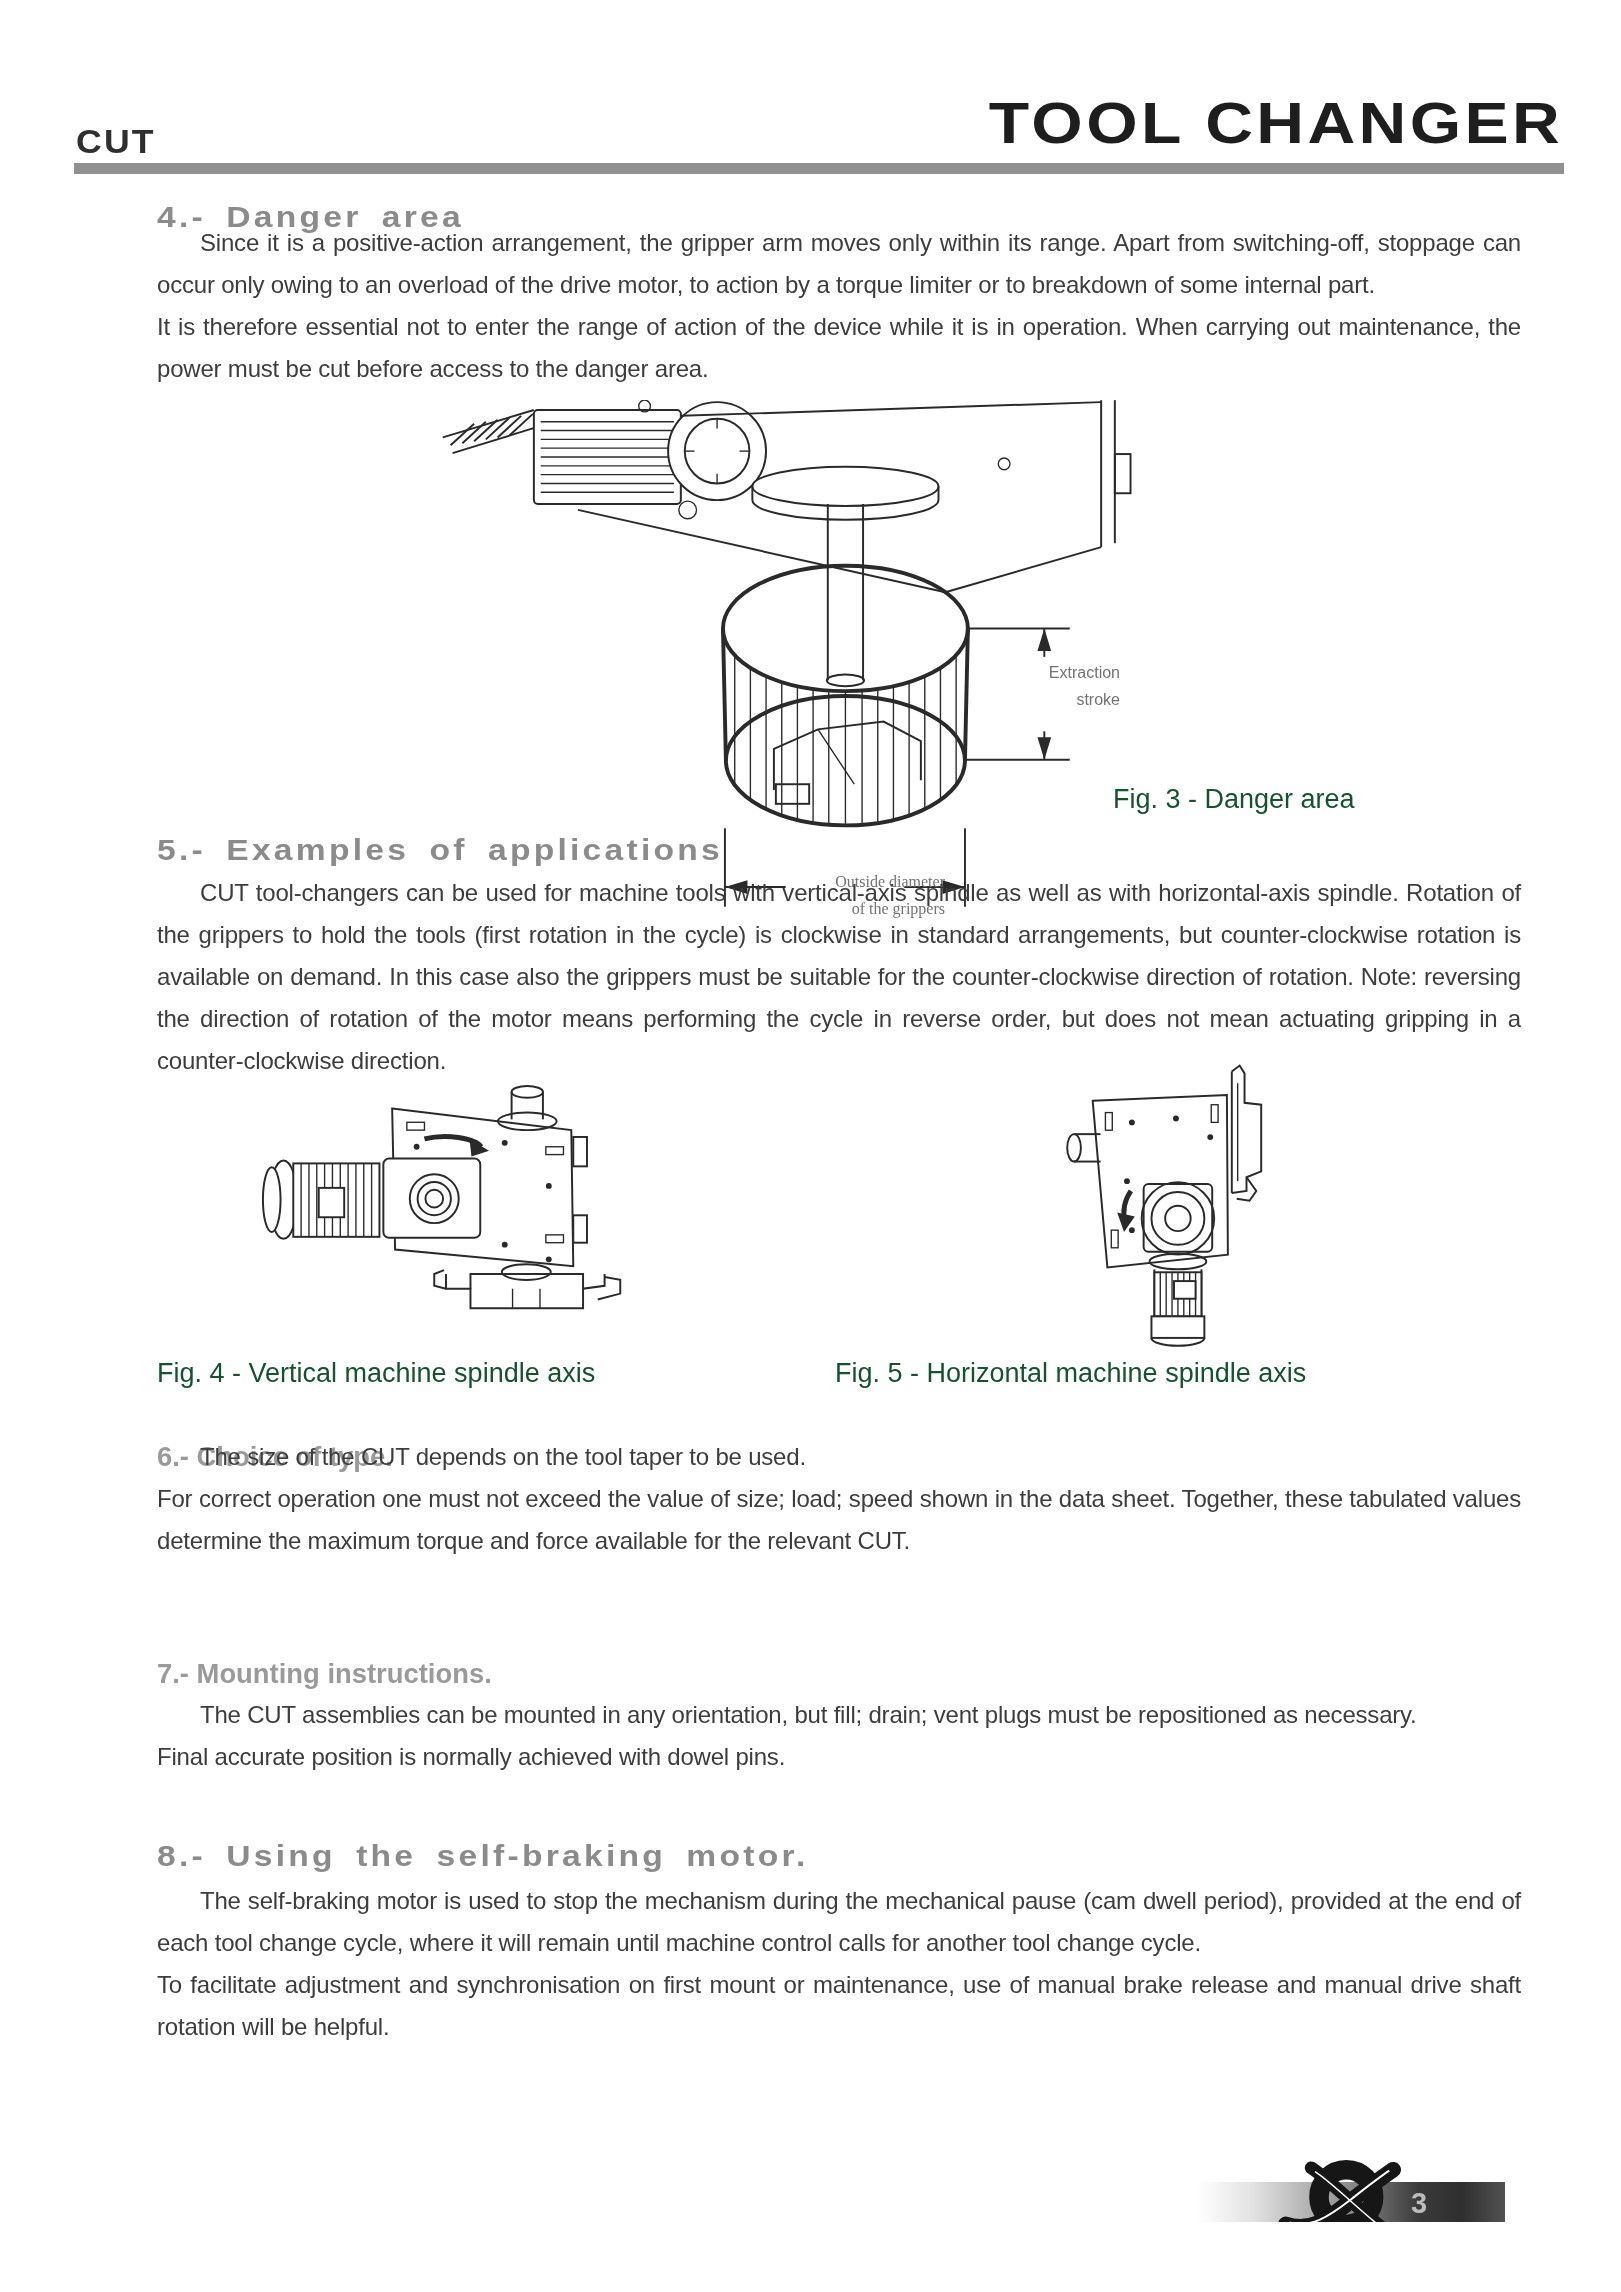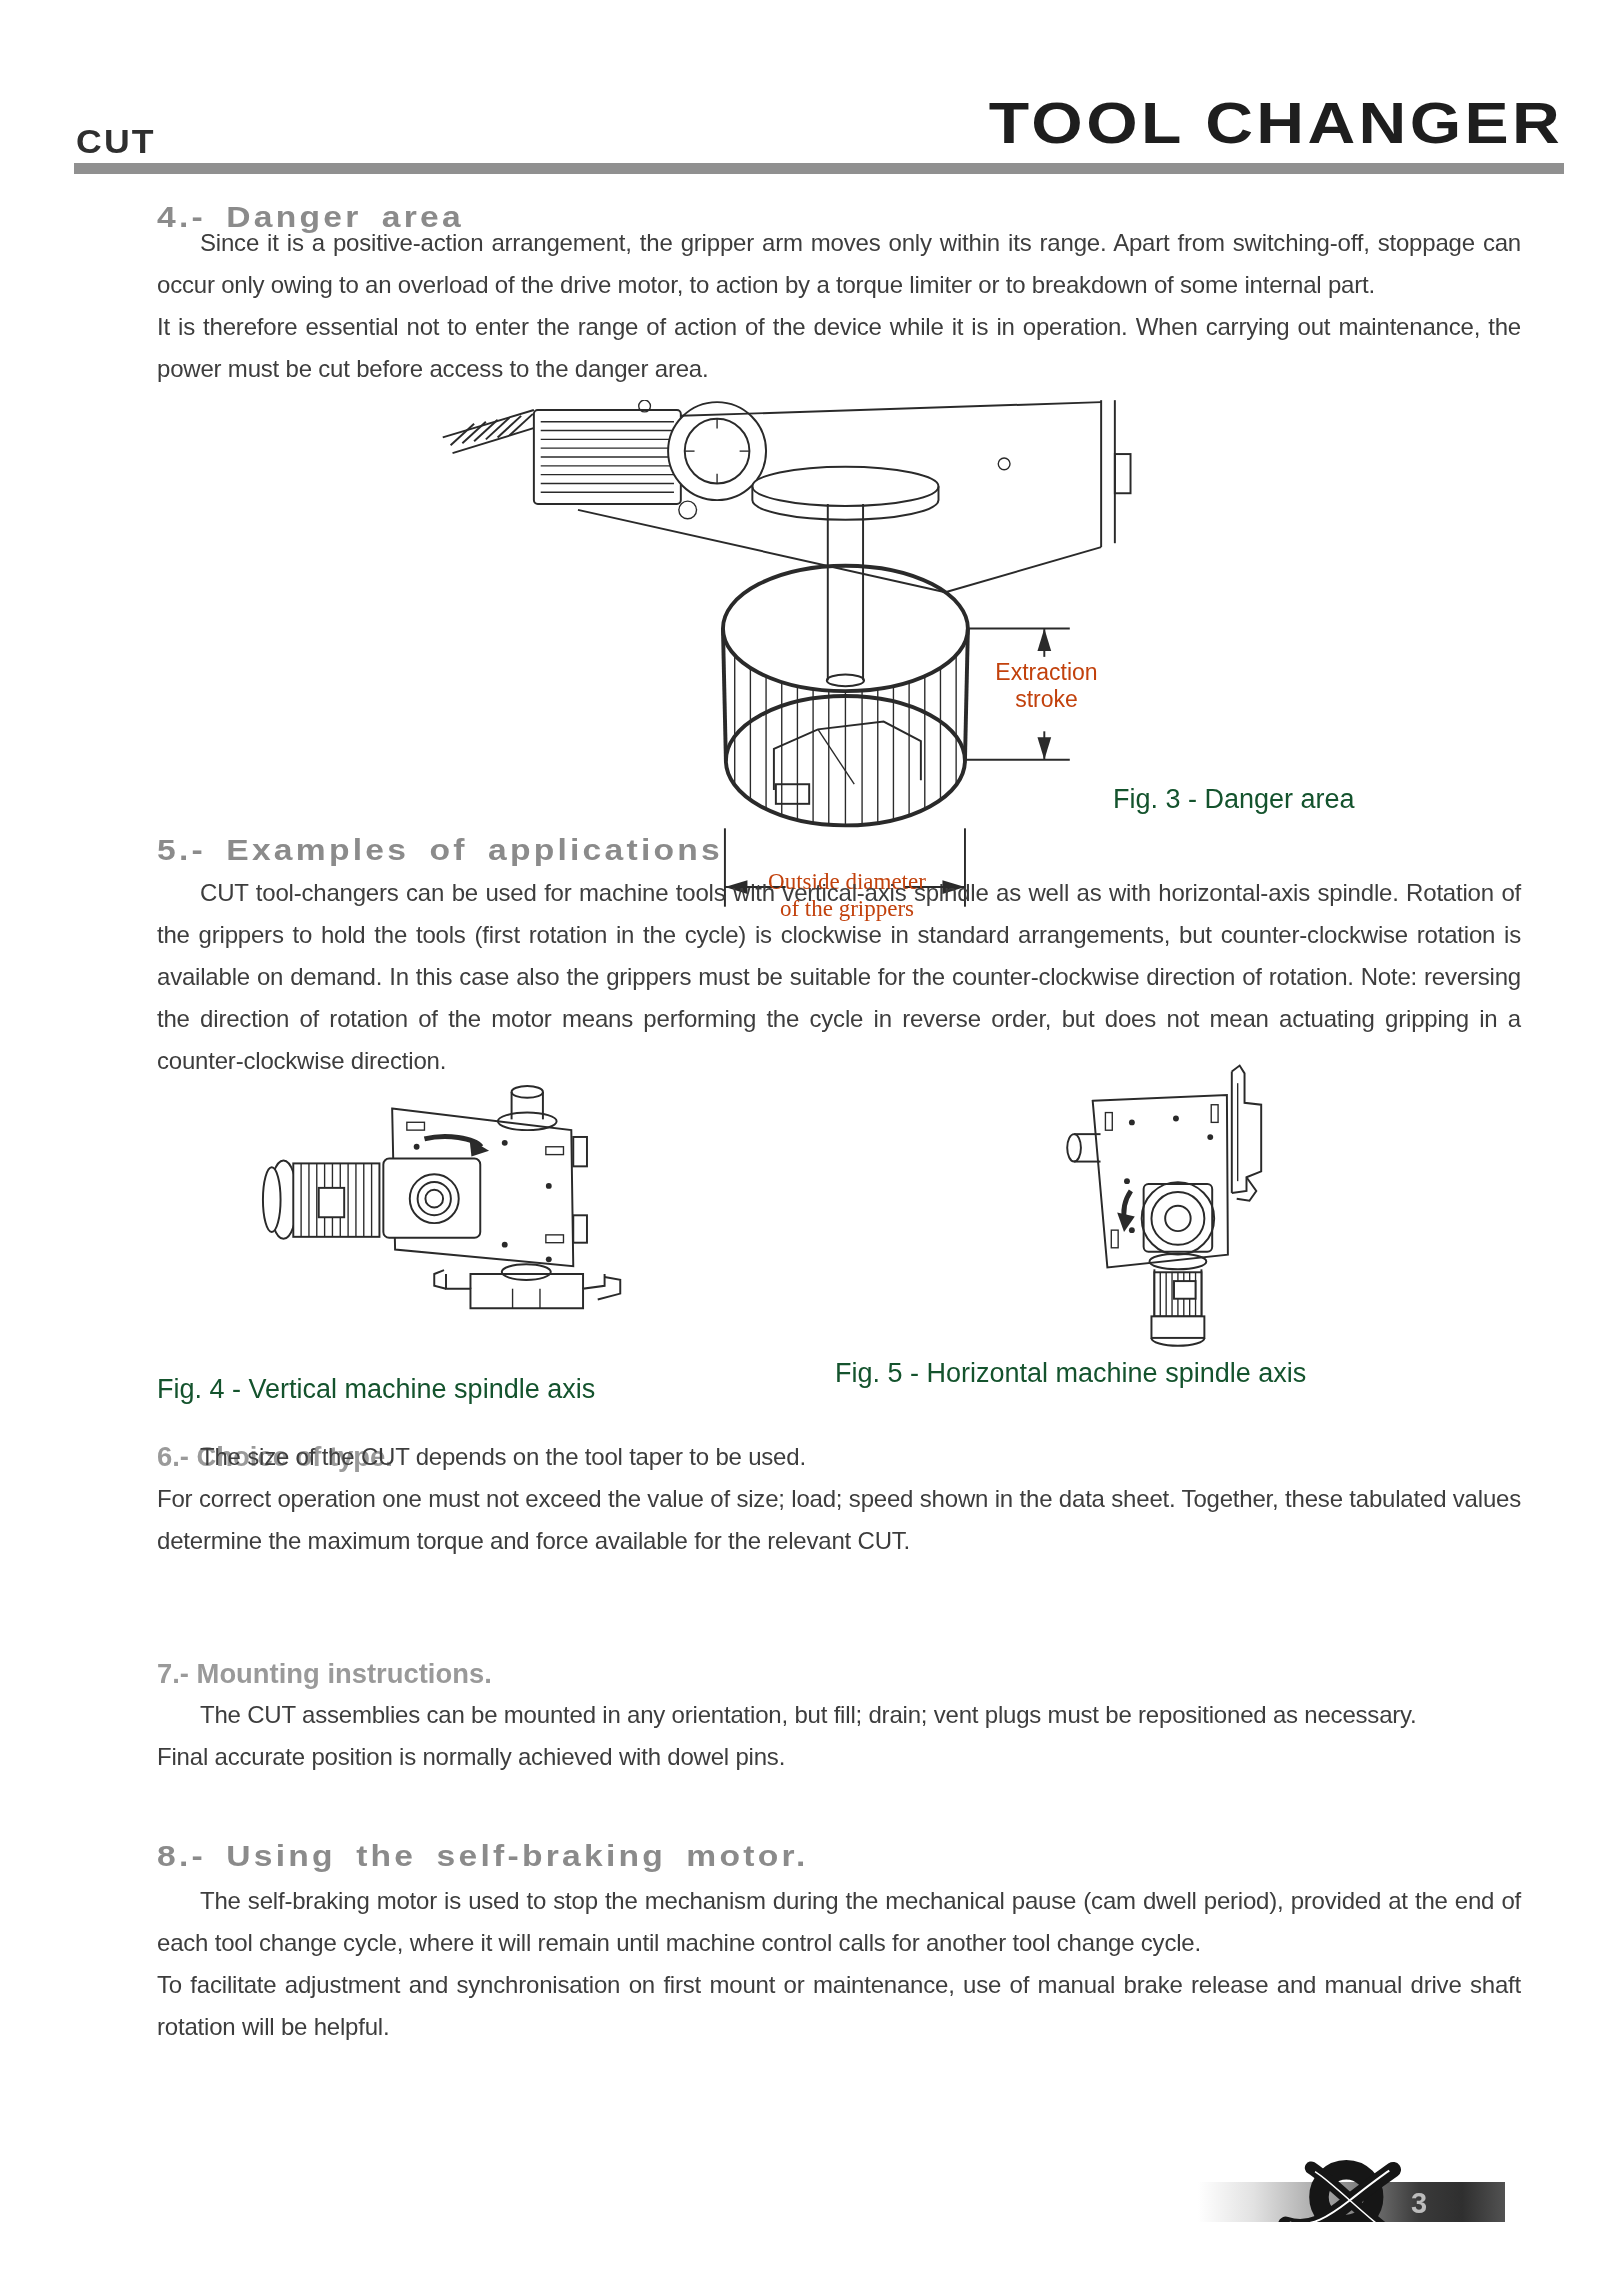--- a/index.html
+++ b/index.html
@@ -32,21 +32,21 @@
   .body-block { width:1364px; }
   .body-block p {
     margin:0; font-size:24px; line-height:42px; color:#3d3d3d;
     text-align:justify; letter-spacing:-0.2px;
   }
   .body-block p.indent { text-indent:43px; }
 
   .caption { font-size:27px; color:#14532d; white-space:nowrap; }
 
   .fig-label {
-    font-size:23px; line-height:27.4px; color:#c2410c; text-align:center;
+    font-size:16px; line-height:27.4px; color:#737373; text-align:right;
   }
 
   svg.lineart { stroke:#2a2a2a; fill:none; stroke-width:2; }
   svg.lineart .thick { stroke-width:4; }
   svg.lineart .thin  { stroke-width:1.4; }
   svg.lineart .solid { fill:#2a2a2a; stroke:none; }
   svg.lineart .wfill { fill:#ffffff; }
 
   
   .footer-bar {
@@ -263,21 +263,21 @@
     <line class="thin" x1="146" y1="233" x2="146" y2="278"></line>
       <line class="thin" x1="152" y1="233" x2="152" y2="278"></line>
     <line class="thin" x1="158" y1="233" x2="158" y2="278"></line>
       <line class="thin" x1="164" y1="233" x2="164" y2="278"></line>
     <line class="thin" x1="170" y1="233" x2="170" y2="278"></line>
     <rect class="wfill" x="148" y="242" width="22" height="18"></rect>
     <rect class="wfill" x="125" y="278" width="54" height="22"></rect>
     <path d="M125,300 A27,8 0 0 0 179,300"></path>
   </svg>
 
-  <div class="abs caption" style="left:157px; top:1358px;margin-top:16px;">Fig.  4 - Vertical machine spindle axis</div>
+  <div class="abs caption" style="left:157px; top:1358px;">Fig.  4 - Vertical machine spindle axis</div>
   <div class="abs caption" style="left:835px; top:1358px;">Fig.  5 - Horizontal machine spindle axis</div>
 
   <div class="abs h-small" style="left:157px; top:1441px;">6.- Choice of type.</div>
   <div class="abs body-block" style="left:157px; top:1436px;">
     <p class="indent">The size of the CUT depends on the tool taper to be used.</p>
     <p>For correct operation one must not exceed the value of size; load; speed shown in the data sheet. Together, these tabulated values determine the maximum torque and force available for the relevant CUT.</p>
   </div>
 
   <div class="abs h-small" style="left:157px; top:1658px;">7.- Mounting instructions.</div>
   <div class="abs body-block" style="left:157px; top:1694px;">

